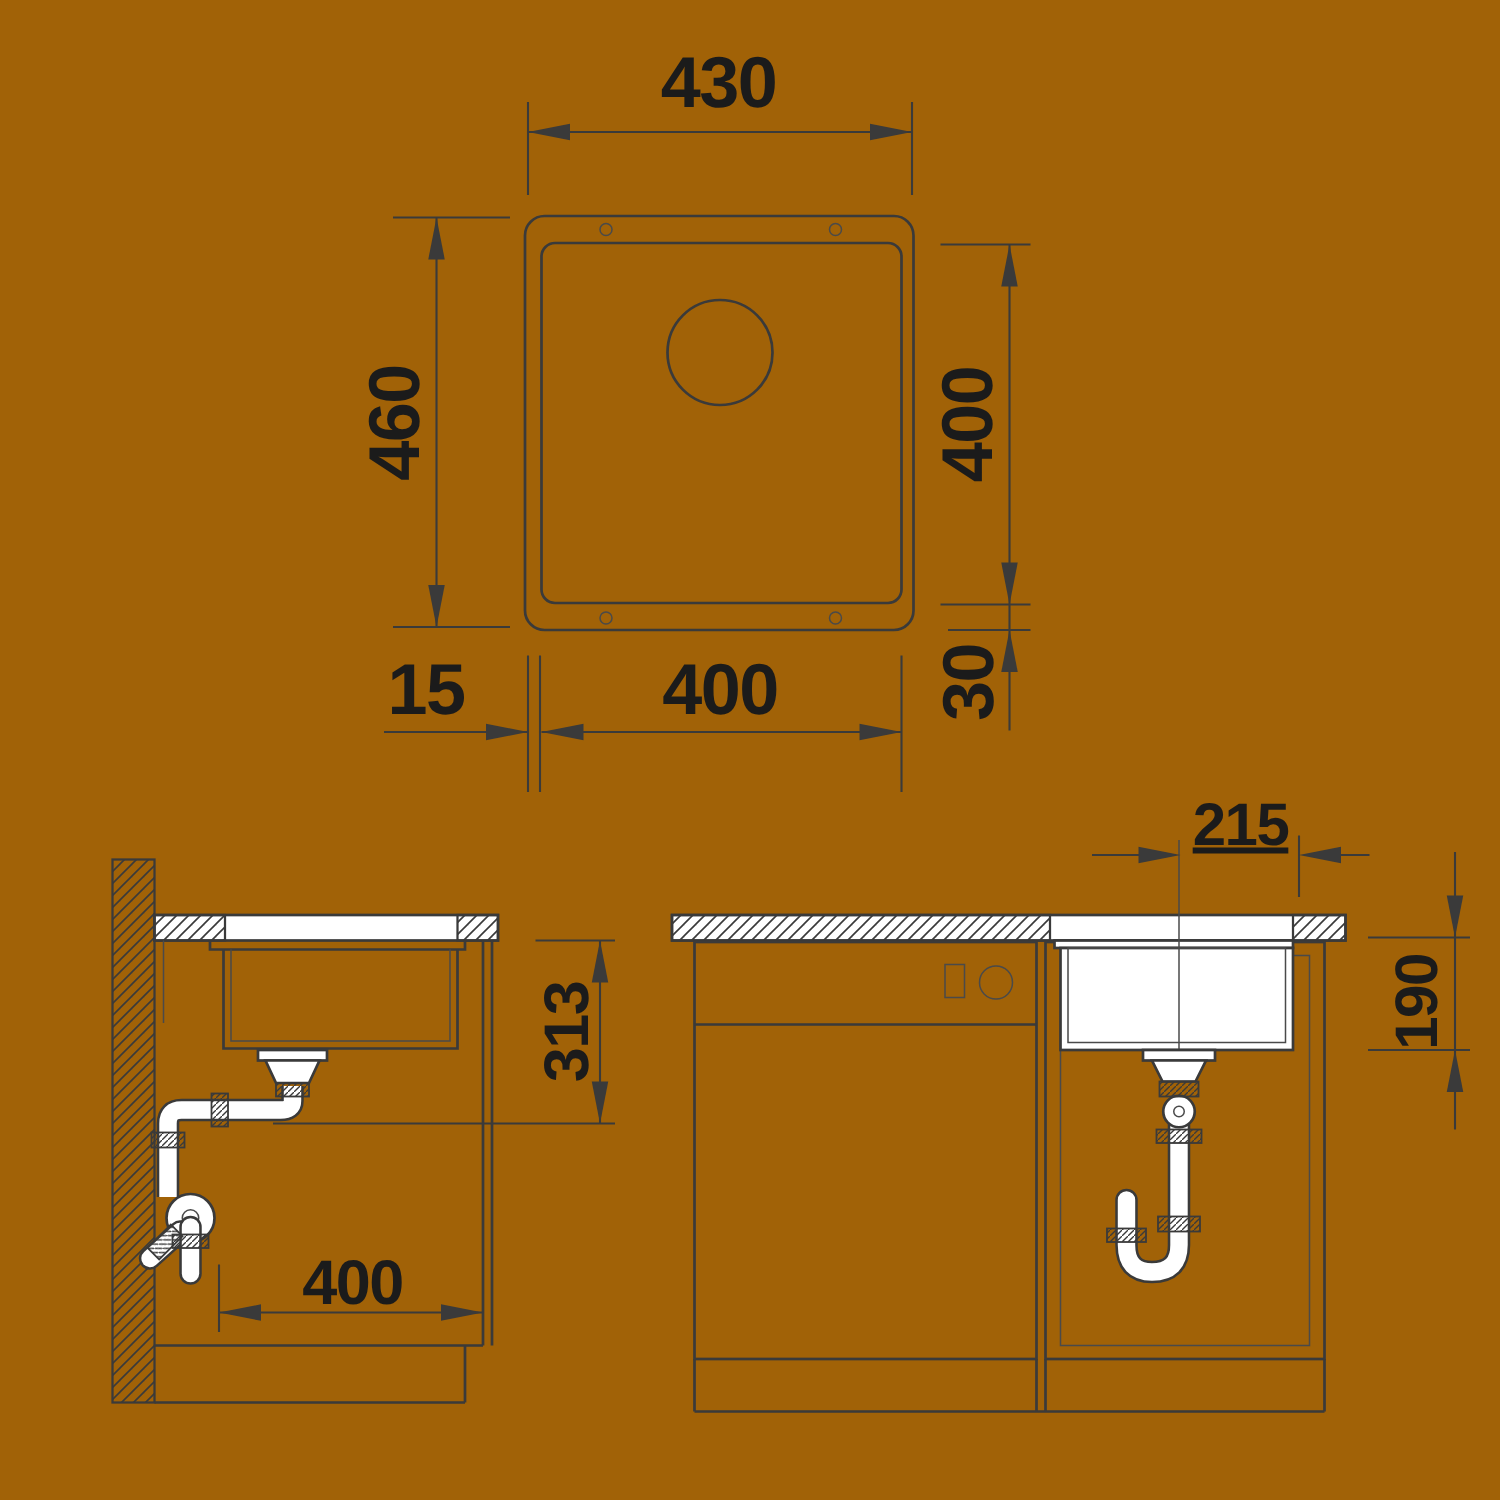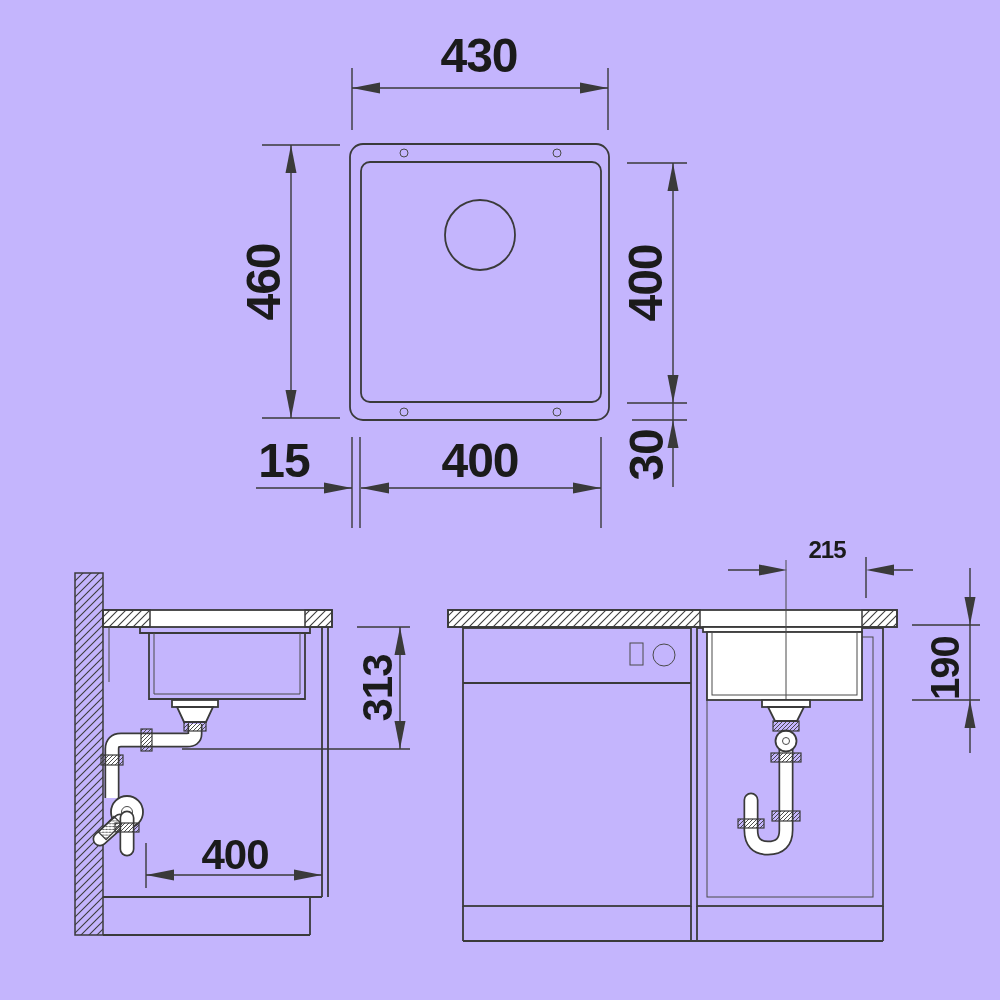--- a/index.html
+++ b/index.html
@@ -1,17 +1,17 @@
 <!DOCTYPE html>
 <html><head>
 <meta charset="utf-8">
 <style>
   html,body{margin:0;padding:0;background:#ffffff;}
   .stage{
-    position:relative;width:1000px;height:1000px;background:#c4b5fd;overflow:hidden;
+    position:relative;width:1000px;height:1000px;background:#a16207;overflow:hidden;
     font-family:"Liberation Sans", sans-serif;
   }
   .stage svg{position:absolute;left:0;top:0;}
   
   .ln   {fill:none;stroke:#3a3a3a;stroke-width:1.8;}
   .lnw  {fill:#ffffff;stroke:#3a3a3a;stroke-width:1.8;}
   .thin {fill:none;stroke:#4a4a4a;stroke-width:1;}
   .dim  {fill:none;stroke:#3a3a3a;stroke-width:1.4;}
   .arr  {fill:#3a3a3a;stroke:none;}
   .hatchr{fill:url(#hatch);stroke:#3a3a3a;stroke-width:1.5;}
@@ -20,21 +20,21 @@
   .tube-i{fill:none;stroke:#ffffff;stroke-width:11.6;}
   .tube-or{fill:none;stroke:#3a3a3a;stroke-width:15;stroke-linecap:round;}
   .tube-ir{fill:none;stroke:#ffffff;stroke-width:11.6;stroke-linecap:round;}
   
   .dim-label{
     position:absolute;transform:translate(-50%,-50%);
     color:#1b1b1b;font-weight:700;letter-spacing:-1px;line-height:1;
     white-space:nowrap;
   }
   .dim-label.vert{transform:translate(-50%,-50%) rotate(-90deg);}
-  .fs48{font-size:48px;} .fs42{font-size:42px;} .fs40{font-size:40px;} .fs36{font-size:24px;}
+  .fs48{font-size:48px;} .fs42{font-size:42px;} .fs40{font-size:40px;} .fs36{font-size:40px;text-decoration:underline;}
 </style>
 </head>
 <body>
 
 <div class="stage">
 
   <svg width="1000" height="1000" viewBox="0 0 1000 1000">
     <defs>
       <pattern id="hatch" patternUnits="userSpaceOnUse" width="8" height="8">
         <path d="M0,8 L8,0" stroke="#3a3a3a" stroke-width="1.1"></path>

